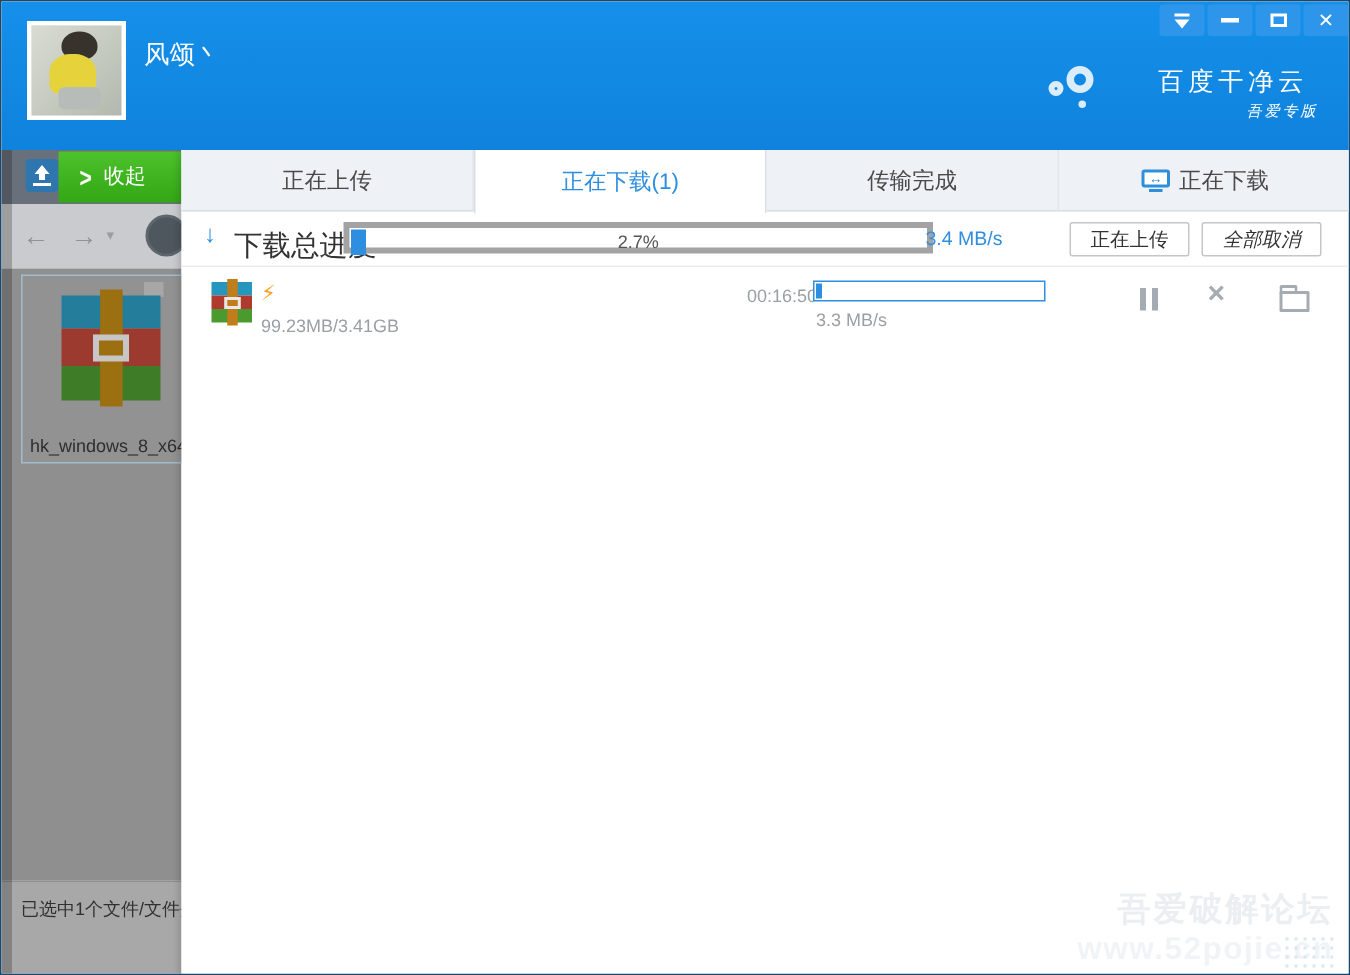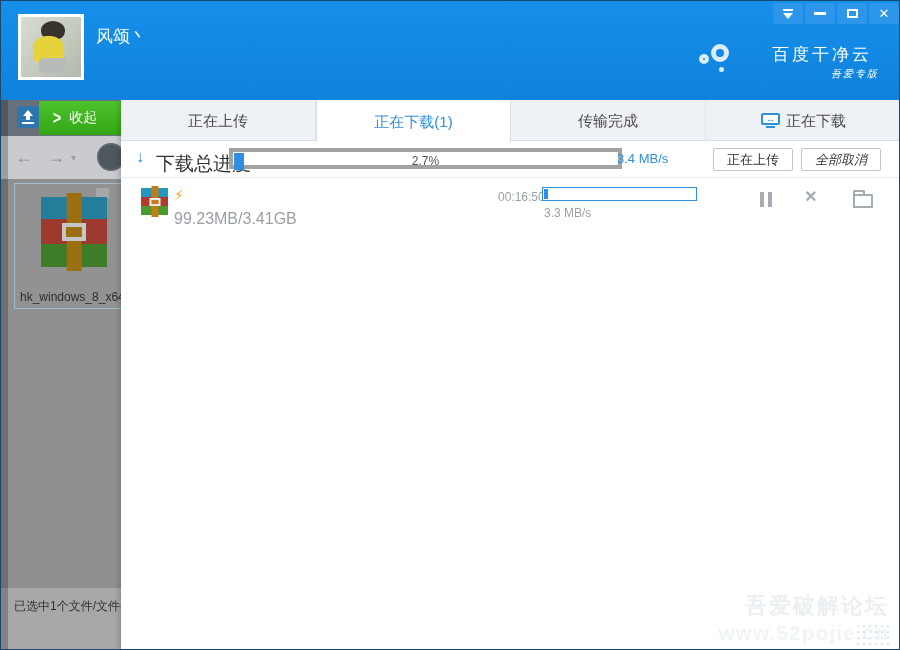--- a/index.html
+++ b/index.html
@@ -139,21 +139,21 @@
   .rar-small { position:absolute; left:20px; top:10px; width:27px; height:27px; }
   .rar-small .stripe-top    { position:absolute; left:0; top:0;   width:100%; height:32%; background:#2596be; }
   .rar-small .stripe-mid    { position:absolute; left:0; top:32%; width:100%; height:35%; background:#b03a2e; }
   .rar-small .stripe-bottom { position:absolute; left:0; top:67%; width:100%; height:33%; background:#4a9a2f; }
   .rar-small .strap  { position:absolute; left:50%; top:-7%; width:26%; height:114%;
                        transform:translateX(-50%); background:#c07d1a; }
   .rar-small .buckle { position:absolute; left:50%; top:50%; width:11px; height:8px;
                        transform:translate(-50%,-50%); border:2px solid #e8e8e8; background:#c07d1a; }
   .bolt-icon { position:absolute; left:53px; top:9px; color:#f7a01d; font-size:14px; }
   .item-name { position:absolute; left:70px; top:11px; font-size:13px; color:#404040; }
-  .item-size { position:absolute; left:53px; top:32px; font-size:16px; color:#9a9fa5; }
+  .item-size { position:absolute; left:53px; top:32px; font-size:12px; color:#9a9fa5; }
   .item-time { position:absolute; left:377px; top:12px; font-size:12px; color:#9a9fa5; }
   .item-bar { position:absolute; left:421px; top:9px; width:155px; height:14px;
               border:1px solid #2e8ee0; background:#fff; }
   .item-fill { position:absolute; left:1px; top:1px; height:10px; background:#2e8ee0; }
   .item-speed { position:absolute; left:423px; top:28px; font-size:12px; color:#9a9fa5; }
   .icon-btn { position:absolute; top:14px; cursor:pointer; }
   .pause-icon { left:639px; width:12px; height:15px; display:flex; justify-content:space-between; }
   .pause-icon span { width:4px; height:15px; background:#a5abb2; }
   .cancel-icon { left:684px; top:8px; color:#a5abb2; font-size:20px; font-weight:bold; line-height:20px; }
   .folder-icon { left:732px; top:16px; width:20px; height:14px;

